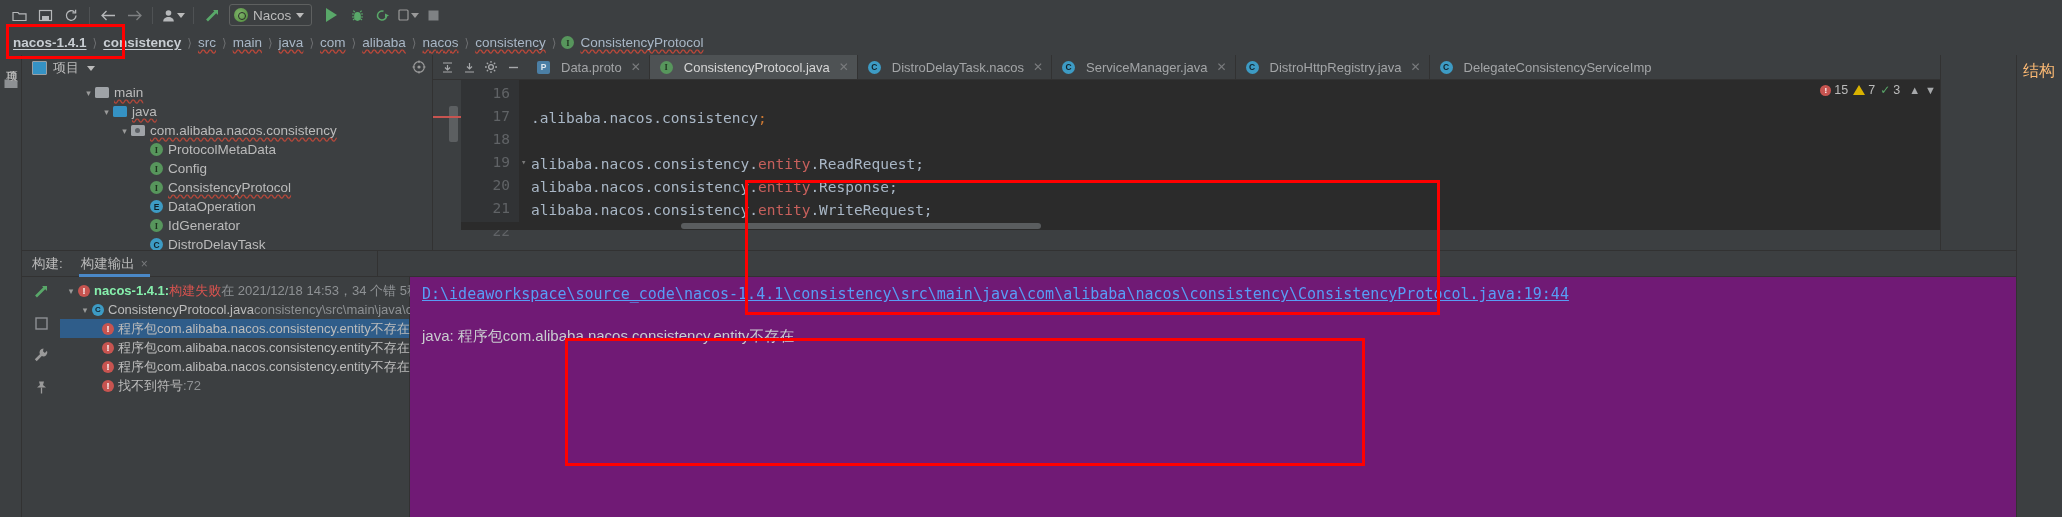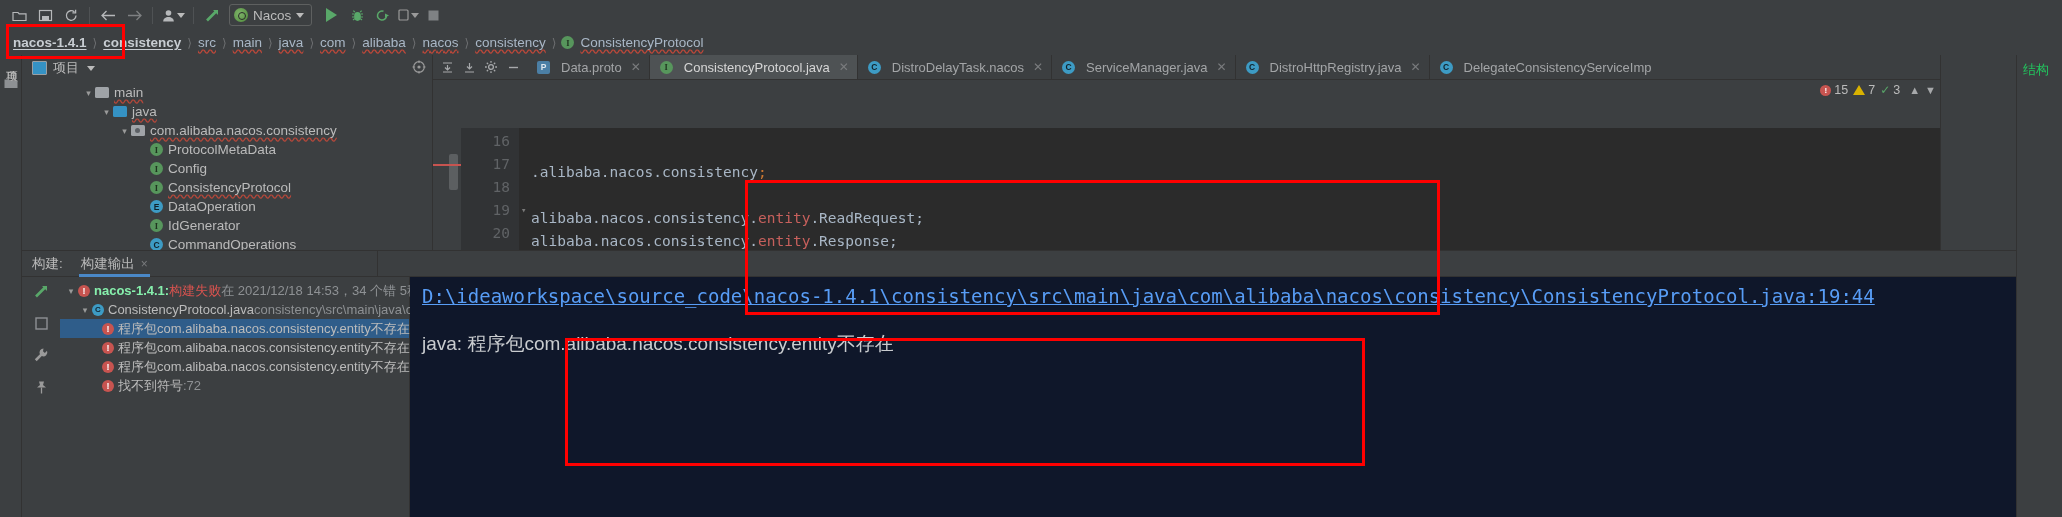--- a/index.html
+++ b/index.html
@@ -143,37 +143,37 @@
   .tt-ico { width: 20px; height: 22px; display:flex; align-items:center; justify-content:center;
             color: #a7a9ab; font-size: 13px; }
   .tab {
     display: flex; align-items: center; gap: 6px; padding: 0 8px 0 10px;
     font-size: 13px; color: #a3a5a7; border-right: 1px solid #323232; white-space: nowrap;
   }
   .tab.active { background: #4e5254; color: #d6d6d6; }
   .tab .tclose { color: #7a7c7e; font-size: 12px; margin-left: 3px; }
   .tabstrip-right { margin-left: auto; display:flex; align-items:center; padding-right: 8px; }
 
-  .editor-body { position: relative; height: 170px; background: #2b2b2b; display: flex; margin-top: 48px; }
+  .editor-body { position: relative; height: 150px; background: #2b2b2b; display: flex; }
   .left-gut { width: 28px; background: #3c3f41; position: relative; }
   .left-gut .modmark {
     position: absolute; left: 0; top: 36px; width: 28px; height: 2px; background: #c75450;
   }
   .left-gut .scrollthumb {
     position: absolute; left: 16px; top: 26px; width: 9px; height: 36px;
     background: #5c5f61; border-radius: 2px;
   }
   .gutter {
     width: 58px; background: #313335; color: #606366; font-family: "DejaVu Sans Mono", monospace;
     font-size: 14.5px; text-align: right; padding-right: 9px; padding-top: 2px;
   }
   .gutter div { height: 23px; line-height: 23px; }
   .code {
     flex: 1; background: #2b2b2b; font-family: "DejaVu Sans Mono", monospace;
-    font-size: 14.5px; padding-top: 10px; position: relative; overflow: hidden;
+    font-size: 14.5px; padding-top: 4px; position: relative; overflow: hidden;
   }
   .code .ln { height: 23px; line-height: 23px; white-space: pre; padding-left: 12px; color: #a9b7c6; }
   .kw-y { color: #cc7832; }
   .err { color: #c7605c; }
   .fold {
     position: absolute; left: 2px; width: 9px; height: 9px; color: #787878; font-size: 9px;
   }
   .hscroll {
     position: absolute; left: 28px; bottom: 0; height: 8px; width: 1601px; background: #2b2b2b;
   }
@@ -202,21 +202,21 @@
   .chk-grn { color:#59a869; font-size: 12px; }
 
   .mini-marks { position: absolute; right: 18px; top: 48px; width: 14px; }
   .mm { height: 3px; margin-bottom: 3px; border-radius: 1px; }
 
   
   .struct-strip {
     position: absolute; right: 0; top: 55px; width: 46px; height: 462px; background: #3c3f41;
     border-left: 1px solid #323232;
   }
-  .struct-label { font-size: 13px; color: #22c55e; padding: 6px 0 0 6px; }
+  .struct-label { font-size: 16px; color: #fdba74; padding: 6px 0 0 6px; }
 
   
   .build-panel {
     position: absolute; left: 22px; top: 250px; width: 1994px; height: 267px;
     background: #3c3f41; border-top: 1px solid #323232;
   }
   .build-tabs {
     height: 26px; background: #3c3f41; display: flex; align-items: center;
     padding-left: 10px; gap: 16px; border-bottom: 1px solid #323232;
   }
@@ -254,22 +254,22 @@
   .b-bold { font-weight: bold; color: #86efac; }
   .b-red { color: #d9534f; }
   .b-dim { color: #8e9194; }
   .b-java {
     width: 12px; height: 12px; border-radius: 50%; background: #3d9bc4; color: #0f2330;
     font-size: 8px; font-weight: bold; display: inline-flex; align-items: center;
     justify-content: center; margin-right: 4px; flex: 0 0 auto;
   }
 
   .build-detail {
-    flex: 1; background: #0f172a; padding: 8px 0 0 12px;
-    font-family: "DejaVu Sans Mono", monospace; font-size: 19px; color: #bbbbbb;
+    flex: 1; background: #701a75; padding: 8px 0 0 12px;
+    font-family: "DejaVu Sans Mono", monospace; font-size: 15px; color: #bbbbbb;
   }
   .detail-link {
     color: #589df6; text-decoration: underline; white-space: nowrap; display: block;
   }
   .detail-msg { margin-top: 24px; color: #c9cccf; font-family: "Liberation Sans", sans-serif; }
 
   
   .redbox { position: absolute; border: 3px solid #ff0000; pointer-events: none; z-index: 50; }
   #box-crumb   { left: 6px;    top: 24px;  width: 119px; height: 35px; }
   #box-code    { left: 745px;  top: 180px; width: 695px; height: 135px; }
@@ -434,21 +434,21 @@
       <div class="tnode" style="padding-left:128px;">
         <span class="ic-enum">E</span>
         <span class="tlabel plain">DataOperation</span>
       </div>
       <div class="tnode" style="padding-left:128px;">
         <span class="ic-iface">I</span>
         <span class="tlabel plain">IdGenerator</span>
       </div>
       <div class="tnode" style="padding-left:128px;">
         <span class="ic-class">C</span>
-        <span class="tlabel plain">CommandOperations</span>
+        <span class="tlabel plain">DistroDelayTask</span>
       </div>
     </div>
   </div>
 
   <div class="editor-wrap">
     <div class="tabstrip">
       <div class="tab-tools">
         <span class="tt-ico">
           <svg width="13" height="13" viewBox="0 0 13 13">
               <path d="M2 2h9M2 11h9M6.5 4v5M4 6.5l2.5 2.5L9 6.5" stroke="#a7a9ab" stroke-width="1.2" fill="none"></path>
@@ -518,20 +518,21 @@
         <div>20</div>
         <div>21</div>
         <div>22</div>
       </div>
       <div class="code">
         <div class="ln">&nbsp;</div>
         <div class="ln"><span>.alibaba.nacos.consistency</span><span class="kw-y">;</span></div>
         <div class="ln">&nbsp;</div>
         <div class="ln"><span class="fold" style="top:71px;">▾</span><span>alibaba.nacos.consistency.</span><span class="err">entity</span><span>.ReadRequest;</span></div>
         <div class="ln"><span>alibaba.nacos.consistency.</span><span class="err">entity</span><span>.Response;</span></div>
+        <div class="ln"><span>alibaba.nacos.consistency.</span><span class="err">entity</span><span>.WriteRequest;</span></div>
         <div class="ln">&nbsp;</div>
       </div>
       <div class="hscroll">
         <div class="hthumb"></div>
       </div>
     </div>
 
     <div class="insp-counts">
       <span class="cnt">
         <span class="dot-red">!</span>

